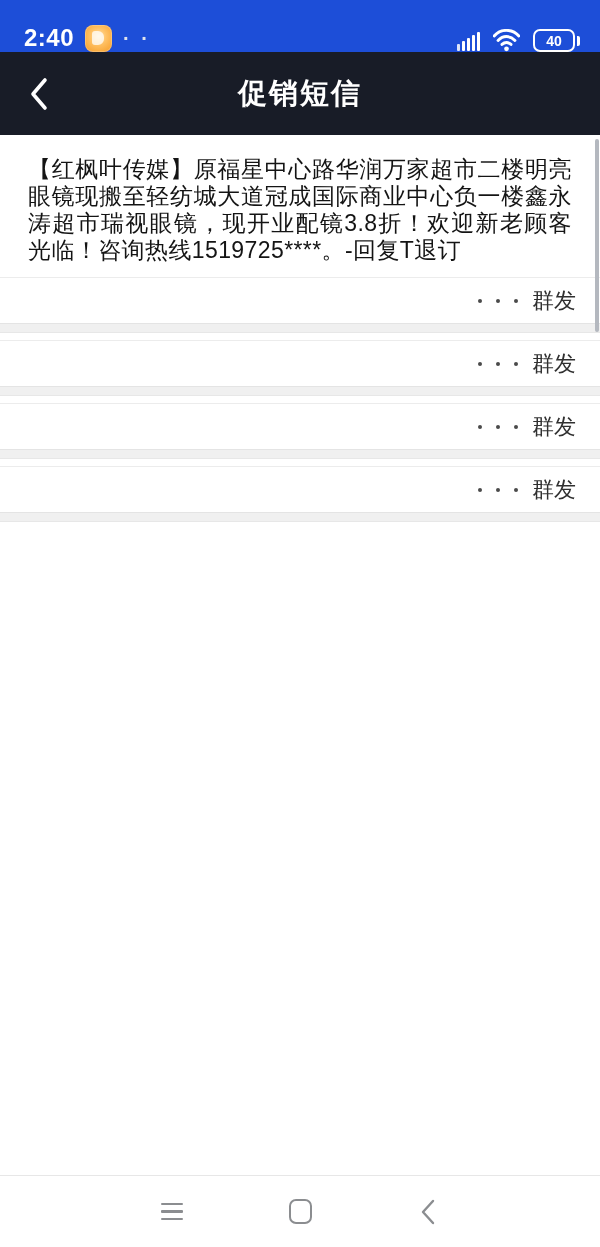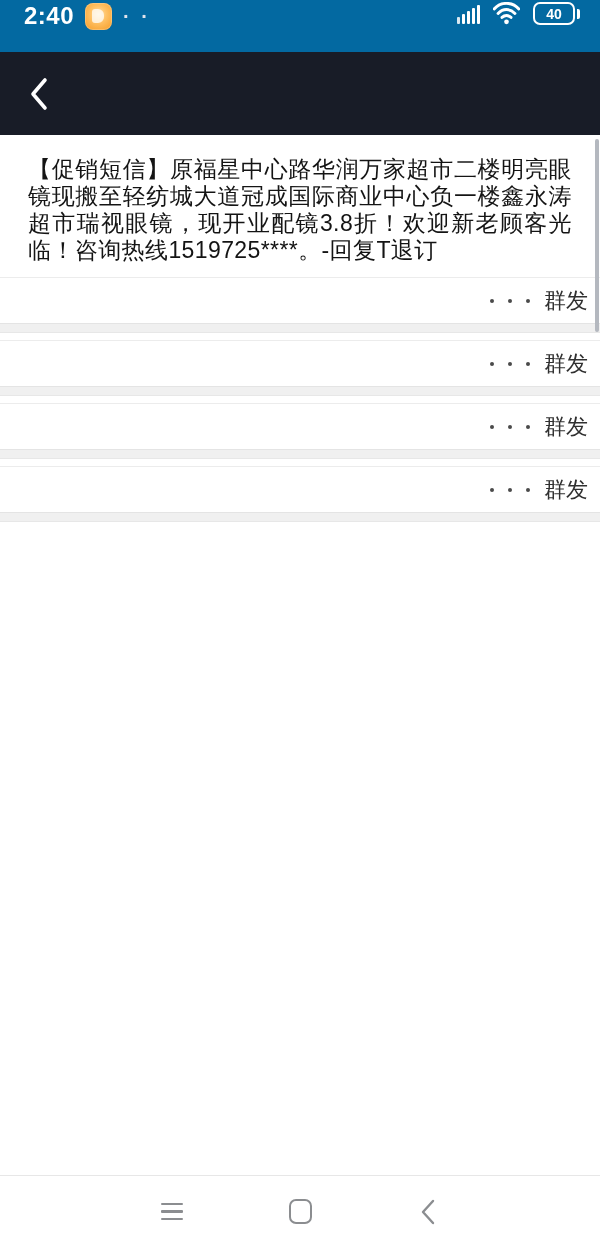--- a/index.html
+++ b/index.html
@@ -2,22 +2,22 @@
 <html><head>
 <meta charset="utf-8">
 <style>
   * { margin:0; padding:0; box-sizing:border-box; }
   html,body { background:#444; }
   body { font-family:"Liberation Sans", sans-serif; }
   .screen { width:600px; height:1247px; margin:0 auto; background:#fff;
             display:flex; flex-direction:column; overflow:hidden; position:relative; }
 
   
-  .statusbar { height:52px; background:#0369a1; color:#fff; flex:0 0 auto;
-               display:flex; align-items:flex-start; justify-content:space-between; padding:2px 20px 0 24px; }
+  .statusbar { height:52px; background:#1d4ed8; color:#fff; flex:0 0 auto;
+               display:flex; align-items:flex-end; justify-content:space-between; padding:2px 20px 0 24px; }
   .sb-left { display:flex; align-items:center; gap:11px; }
   .sb-time { font-size:24px; font-weight:700; letter-spacing:.5px; }
   .app-ico { width:27px; height:27px; border-radius:8px; position:relative;
              background:radial-gradient(circle at 50% 42%, #ffe2b0 0%, #ffc266 38%, #f59a23 100%);
              box-shadow:inset 0 0 0 1px rgba(255,255,255,.22); }
   .app-ico::after { content:""; position:absolute; left:7px; top:6px; width:12px; height:14px;
                     background:rgba(255,255,255,.75); border-radius:3px 6px 6px 3px; }
   .sb-dots { font-size:20px; font-weight:700; color:#dfe3ec; letter-spacing:3px; line-height:1; }
   .sb-right { display:flex; align-items:center; gap:13px; }
   .signal { display:flex; align-items:flex-end; gap:2px; height:20px; }
@@ -39,21 +39,21 @@
   .back-btn { position:absolute; left:24px; top:50%; transform:translateY(-50%);
               background:none; border:none; padding:4px; cursor:pointer; display:flex; }
   .appbar-title { flex:1; text-align:center; font-size:29px; font-weight:600; letter-spacing:2px; }
 
   
   .content { flex:1 1 auto; background:#fff; position:relative; overflow:hidden; }
   .msg-text { padding:21px 28px 6px 28px; font-size:23px; line-height:27px;
               color:#141414; letter-spacing:.4px; text-align:justify; }
   .hairline { height:1px; background:#ececec; margin-top:7px; }
   .action-row { height:45px; display:flex; align-items:center; justify-content:flex-end;
-                padding-right:12px; cursor:pointer; }
+                padding-right:24px; cursor:pointer; }
   .dots { display:flex; gap:14px; margin-right:14px; align-items:center; }
   .dots i { width:4px; height:4px; background:#4a4a4a; border-radius:50%; }
   .action-label { font-size:22px; color:#303030; }
   .card-gap { height:10px; background:#f0f0f0; border-top:1px solid #e4e4e4; border-bottom:1px solid #e7e7e7; }
   .scroll-thumb { position:absolute; top:4px; right:1px; width:4px; height:193px;
                   background:#b4b8bf; border-radius:2px; }
 
   
   .navbar { height:72px; flex:0 0 auto; background:#fff; border-top:1px solid #e7e7e7;
             display:flex; align-items:center; justify-content:center; gap:86px; }
@@ -98,26 +98,27 @@
   </div>
 
   <div class="appbar">
     <button class="back-btn">
       <span style="display:flex;">
         <svg width="22" height="34" viewBox="0 0 22 34">
           <polyline points="17,3 5,17 17,31" fill="none" stroke="#fff" stroke-width="3.6" stroke-linecap="round" stroke-linejoin="round"></polyline>
         </svg>
       </span>
     </button>
+    <div class="appbar-title">促销短信</div>
   </div>
 
   <div class="content">
 
     <div class="card">
-      <div class="msg-text">【促销短信】原福星中心路华润万家超市二楼明亮眼镜现搬至轻纺城大道冠成国际商业中心负一楼鑫永涛超市瑞视眼镜，现开业配镜3.8折！欢迎新老顾客光临！咨询热线1519725****。-回复T退订</div>
+      <div class="msg-text">【红枫叶传媒】原福星中心路华润万家超市二楼明亮眼镜现搬至轻纺城大道冠成国际商业中心负一楼鑫永涛超市瑞视眼镜，现开业配镜3.8折！欢迎新老顾客光临！咨询热线1519725****。-回复T退订</div>
       <div class="hairline"></div>
       <div class="action-row">
         <span class="dots">
             <i></i>
             <i></i>
             <i></i>
           </span>
         <span class="action-label">群发</span>
       </div>
     </div>

